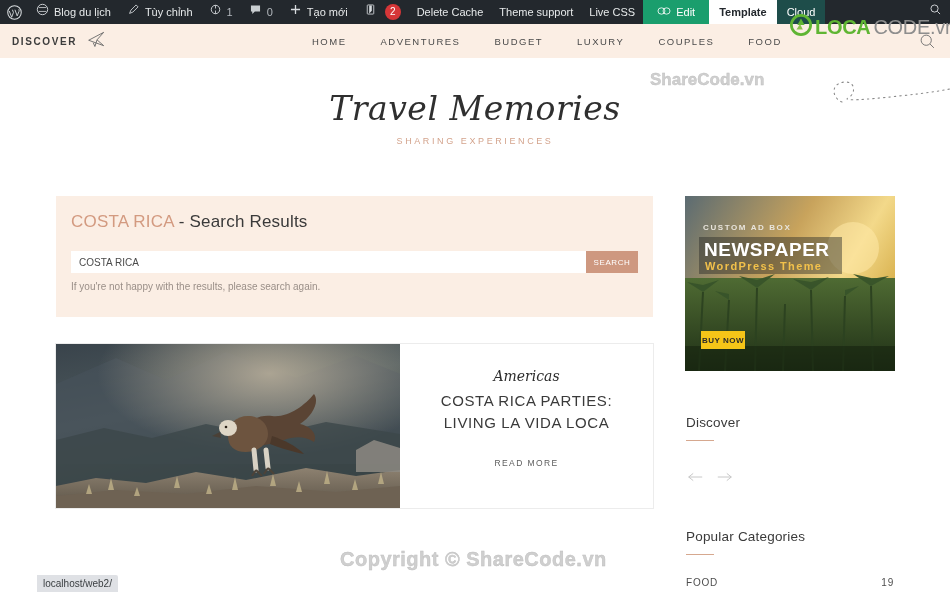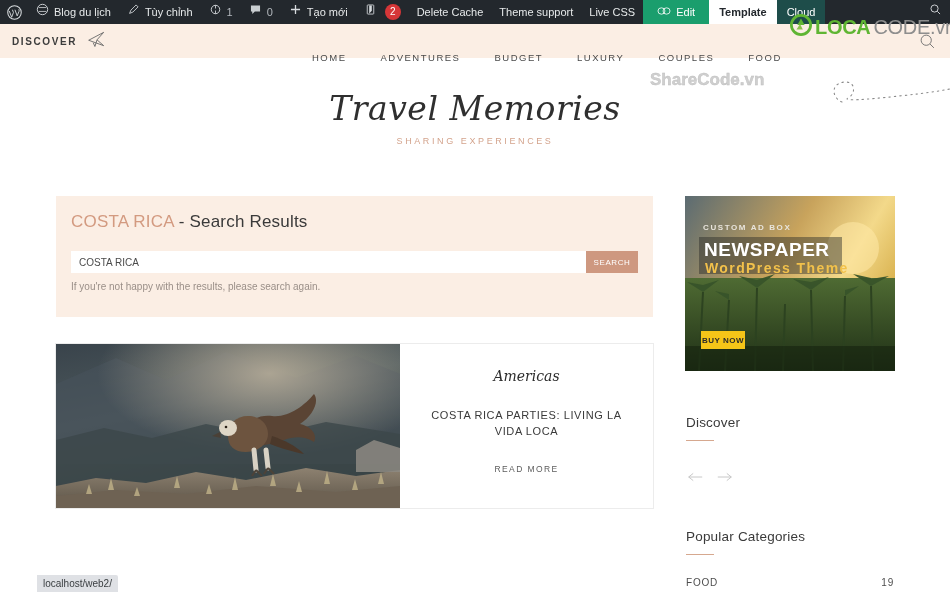--- a/index.html
+++ b/index.html
@@ -56,21 +56,21 @@
     display:flex; align-items:center;
   }
   .discover-block {
     display:flex; align-items:center; gap:9px; padding-left:12px;
   }
   .discover-text {
     font-size:10px; letter-spacing:1.6px; color:#3c3c3c; font-weight:600;
   }
   .nav {
     position:absolute; left:295px; top:0; height:34px;
-    display:flex; align-items:center; gap:0;margin-top:16px;
+    display:flex; align-items:center; gap:0;
   }
   .nav a {
     font-size:9.5px; letter-spacing:1.5px; color:#4a4a4a;
     text-decoration:none; padding:0 17px; white-space:nowrap;
   }
   .search-btn {
     position:absolute; right:14px; top:9px; width:17px; height:17px;
   }
 
   
@@ -127,22 +127,22 @@
   .card-body {
     flex:1; display:flex; flex-direction:column;
     align-items:center; justify-content:flex-start; padding-top:24px;
     text-align:center;
   }
   .card-cat {
     font-family:"DejaVu Serif", serif; font-style:italic;
     font-size:14px; color:#2c2c2c;
   }
   .card-title {
-    margin-top:24px; width:216px;
-    font-size:11px; letter-spacing:0.6px; color:#3a3a3a; line-height:1.45;
+    margin-top:6px; width:216px;
+    font-size:15px; letter-spacing:0.6px; color:#3a3a3a; line-height:1.45;
   }
   .card-more {
     margin-top:24px; font-size:8.5px; letter-spacing:1.4px; color:#5c5c5c;
   }
 
   
   .ad {
     position:absolute; left:685px; top:196px; width:210px; height:175px;
     overflow:hidden;
   }
@@ -154,21 +154,21 @@
     position:absolute; left:14px; top:41px; width:143px; height:37px;
     background:rgba(40,42,40,0.45);
   }
   .ad-title {
     position:absolute; left:19px; top:44px;
     font-size:19px; font-weight:700; color:#ffffff; letter-spacing:0.5px;
     line-height:1;
   }
   .ad-sub {
     position:absolute; left:20px; top:64px;
-    font-size:14px; font-weight:700; color:#f2c14b; letter-spacing:1.4px;
+    font-size:11px; font-weight:700; color:#f2c14b; letter-spacing:1.4px;
   }
   .ad-cta {
     position:absolute; left:16px; top:135px; width:44px; height:18px;
     background:#f5c518; color:#2a2a2a;
     font-size:8px; font-weight:700; letter-spacing:0.5px;
     display:flex; align-items:center; justify-content:center;
   }
 
   .widget-title {
     position:absolute; font-size:13.5px; color:#3a3a3a; letter-spacing:0.2px;
@@ -483,20 +483,21 @@
   </div>
 
   <div class="widget-title" style="left:686px; top:529px;">Popular Categories</div>
   <div class="widget-rule" style="left:686px; top:554px;"></div>
   <div class="cat-row">
     <span>FOOD</span>
     <span>19</span>
   </div>
 
   <div class="wm wm-mid">ShareCode.vn</div>
+  <div class="wm wm-bottom">Copyright © ShareCode.vn</div>
   <div class="wm-logo">
     <span>
       <svg width="22" height="22" viewBox="0 0 24 24">
         <circle cx="12" cy="12" r="10.5" fill="none" stroke="#5fb533" stroke-width="3"></circle>
         <path d="M12 5 L16 12 L8 12 Z" fill="#5fb533"></path>
         <path d="M7 17 L11 11 L14 17 Z" fill="#8bc34a"></path>
       </svg>
     </span>
     <span class="wm-share">LOCA</span>
     <span class="wm-code">CODE.vn</span>

